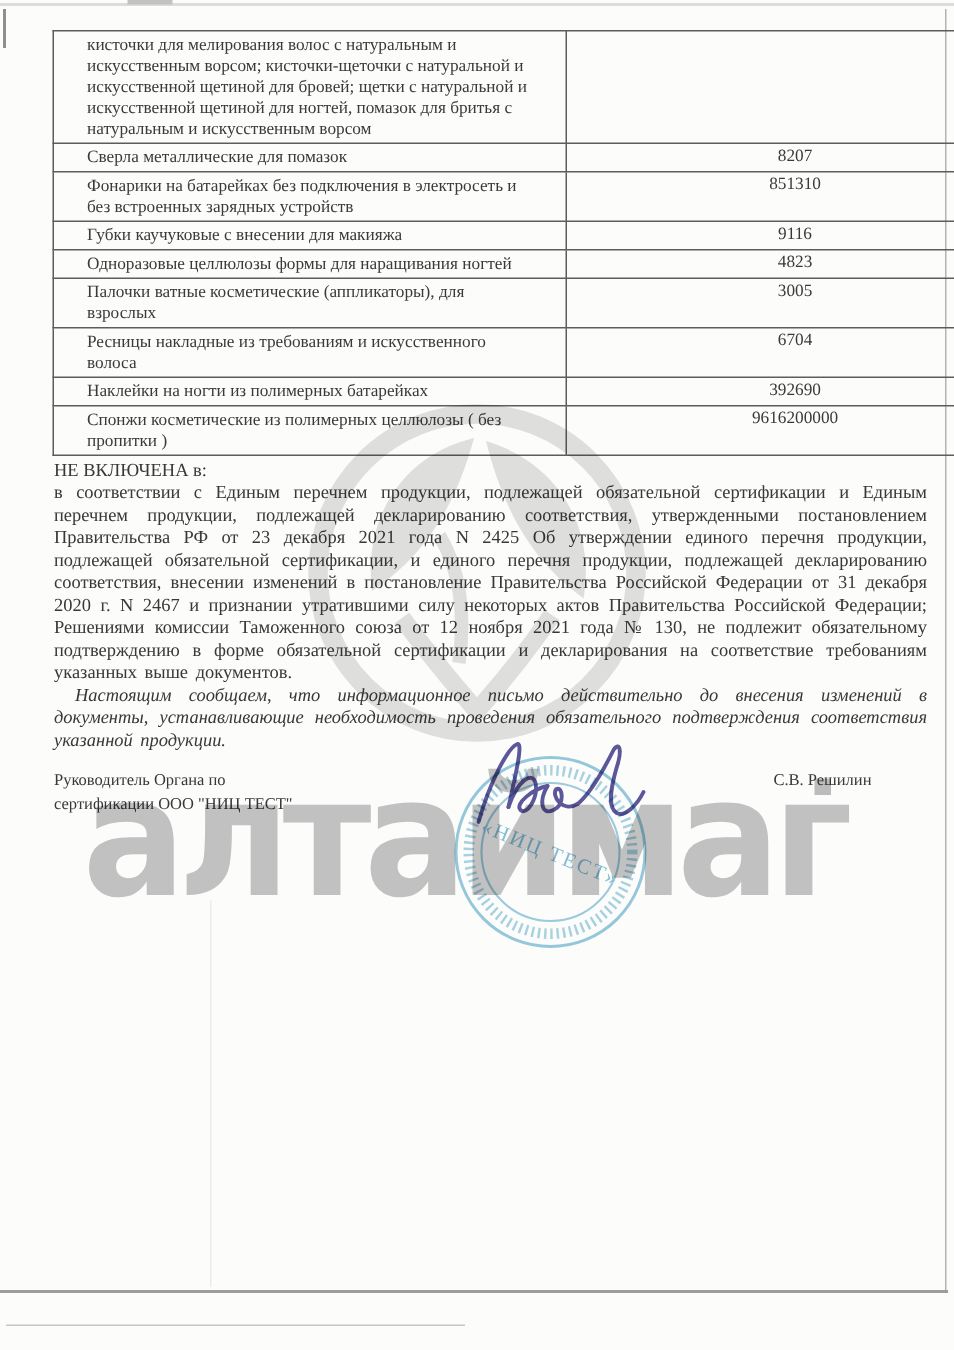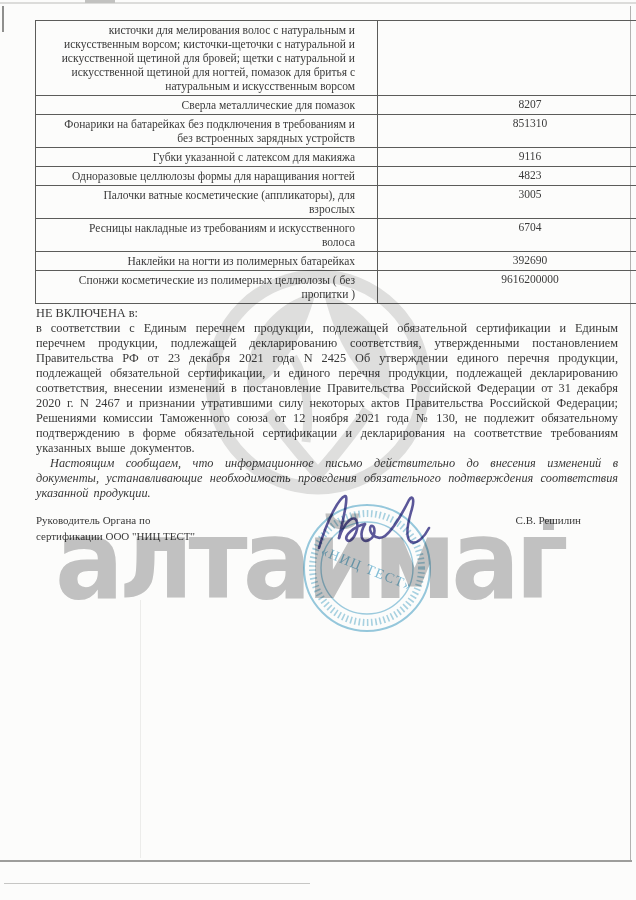--- a/index.html
+++ b/index.html
@@ -16,21 +16,21 @@
   .scan-bottom-line2{position:absolute;left:4px;top:883px;width:306px;height:1px;background:#c6c6c4;}
   .scan-fold{position:absolute;left:140px;top:600px;width:1px;height:258px;background:#ececea;}
   .scan-square{position:absolute;left:543px;top:519px;width:11px;height:11px;background:#bcbcbc;}
   
   .doc-table{
     position:absolute;left:35px;top:20px;width:593px;
     border-collapse:collapse;table-layout:fixed;
     font-size:11.5px;line-height:14px;color:#3a3a3a;
   }
   .doc-table td{border:1px solid #5c5c5a;vertical-align:middle;}
-  .doc-table td.name{width:297px;text-align:right;padding:2px 22px;}
+  .doc-table td.name{width:297px;text-align:left;padding:2px 22px;}
   .doc-table td.code{width:296px;text-align:center;vertical-align:top;padding:1px 4px;}
   
   .notice{
     position:absolute;left:36px;top:306px;width:582px;
     font-size:12.3px;line-height:15px;color:#383838;
   }
   .notice-heading{margin:0;}
   .notice p{margin:0;text-align:justify;word-spacing:2px;}
   .notice p.indent{text-indent:14px;font-style:italic;}
   
@@ -75,25 +75,25 @@
     <tbody>
         <tr>
           <td class="name">кисточки для мелирования волос с натуральным и искусственным ворсом; кисточки-щеточки с натуральной и искусственной щетиной для бровей; щетки с натуральной и искусственной щетиной для ногтей, помазок для бритья с натуральным и искусственным ворсом</td>
           <td class="code"></td>
         </tr>
         <tr>
           <td class="name">Сверла металлические для помазок</td>
           <td class="code">8207</td>
         </tr>
         <tr>
-          <td class="name">Фонарики на батарейках без подключения в требованиям и без встроенных зарядных устройств</td>
+          <td class="name">Фонарики на батарейках без подключения в электросеть и без встроенных зарядных устройств</td>
           <td class="code">851310</td>
         </tr>
         <tr>
-          <td class="name">Губки указанной с латексом для макияжа</td>
+          <td class="name">Губки каучуковые с внесении для макияжа</td>
           <td class="code">9116</td>
         </tr>
         <tr>
           <td class="name">Одноразовые целлюлозы формы для наращивания ногтей</td>
           <td class="code">4823</td>
         </tr>
         <tr>
           <td class="name">Палочки ватные косметические (аппликаторы), для взрослых</td>
           <td class="code">3005</td>
         </tr>

